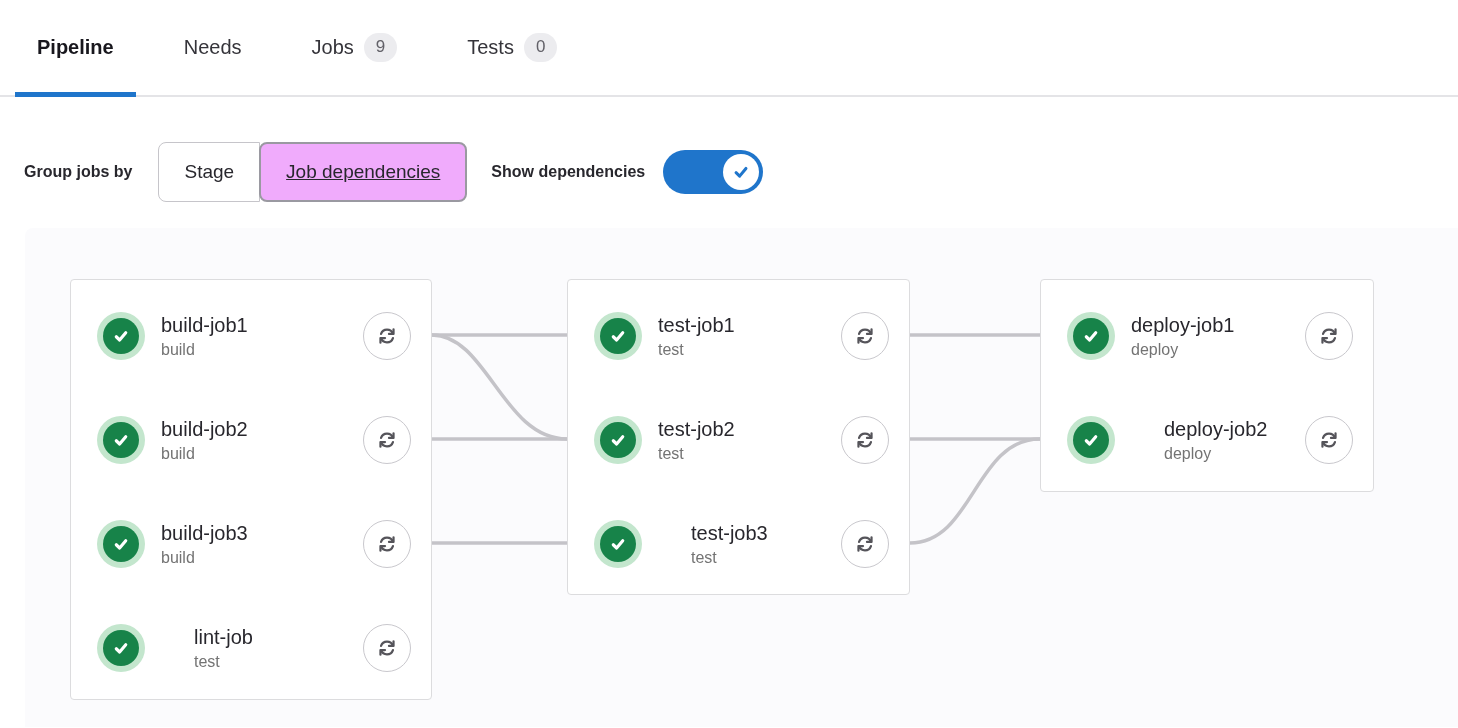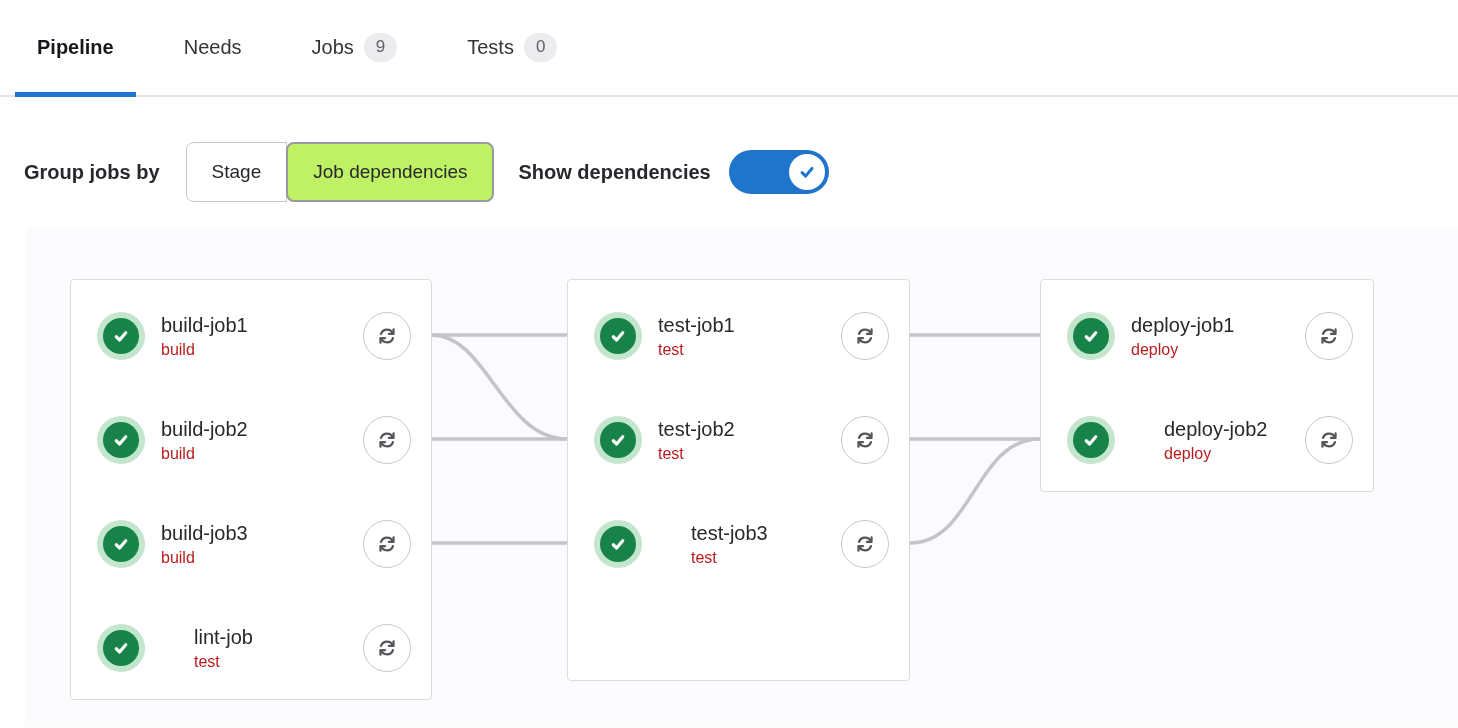--- a/index.html
+++ b/index.html
@@ -27,31 +27,31 @@
   }
   .badge {
     margin-left: 10px; background: #ececef; color: #626168;
     border-radius: 999px; padding: 4px 12px; font-size: 17px; line-height: 1.2;
   }
   
   .controls {
     display: flex; align-items: center;
     margin: 45px 0 0 24px; height: 60px;
   }
-  .group-label, .toggle-label { font-size: 20px; font-weight: 700; color: #28272d; text-align: center; }
+  .group-label, .toggle-label { font-size: 16px; font-weight: 700; color: #28272d; text-align: center; }
   .segmented { display: flex; margin-left: 26px; align-items: stretch; height: 60px; }
   .seg-btn {
     display: flex; align-items: center; padding: 16px 25px;
     font-size: 19px; color: #28272d; background: #ffffff;
     border: 1px solid #c6c5ca; cursor: pointer;
   }
   .seg-btn.first { border-radius: 8px 0 0 8px; }
   .seg-btn.selected {
-    background: #bef264; border: 2px solid #9a99a1; border-radius: 8px;
-    margin-left: -1px; z-index: 1;
+    background: #f0abfc; border: 2px solid #9a99a1; border-radius: 8px;
+    margin-left: -1px; z-index: 1; text-decoration: underline;
   }
   .toggle-label { margin-left: 24px; }
   .toggle {
     margin-left: 18px; width: 100px; height: 44px; border-radius: 22px;
     background: #1f75cb; position: relative; cursor: pointer; border: none;
   }
   .toggle-knob {
     position: absolute; top: 4px; right: 4px; width: 36px; height: 36px;
     border-radius: 50%; background: #ffffff;
     display: flex; align-items: center; justify-content: center;
@@ -63,35 +63,35 @@
     background: #fbfbfd; border-radius: 8px 0 0 0;
   }
   .edges { position: absolute; left: 0; top: 0; width: 1433px; height: 499px; }
   .edges path { stroke: #c4c3c8; stroke-width: 3.5; fill: none; }
   .card {
     position: absolute; background: #ffffff;
     border: 1px solid #dcdcde; border-radius: 4px;
     padding: 28px 20px 28px 26px;
   }
   .card.c1 { left: 45px;   top: 51px; width: 362px; height: 421px; }
-  .card.c2 { left: 542px;  top: 51px; width: 343px; height: 402px; }
+  .card.c2 { left: 542px;  top: 51px; width: 343px; height: 316px; }
   .card.c3 { left: 1015px; top: 51px; width: 334px; height: 213px; }
   .job { display: flex; align-items: center; height: 56px; margin-bottom: 48px; }
   .job:last-child { margin-bottom: 0; gap: 33px; }
   .status {
     width: 48px; height: 48px; border-radius: 50%; background: #c3e6cd;
     display: flex; align-items: center; justify-content: center; flex: none;
   }
   .status-inner {
     width: 36px; height: 36px; border-radius: 50%; background: #178349;
     display: flex; align-items: center; justify-content: center;
   }
   .job-text { margin-left: 16px; min-width: 0; }
   .job-name { font-size: 20px; font-weight: 500; color: #28272d; line-height: 1.2; cursor: pointer; }
-  .job-stage { font-size: 16px; color: #b91c1c; line-height: 1.2; margin-top: 3px; }
+  .job-stage { font-size: 16px; color: #737373; line-height: 1.2; margin-top: 3px; }
   .retry {
     margin-left: auto; width: 48px; height: 48px; border-radius: 50%;
     border: 1.5px solid #c9c8cd; background: transparent; flex: none;
     display: flex; align-items: center; justify-content: center; cursor: pointer;
   }
 </style>
 </head>
 <body>
 
 <nav class="tabbar">

